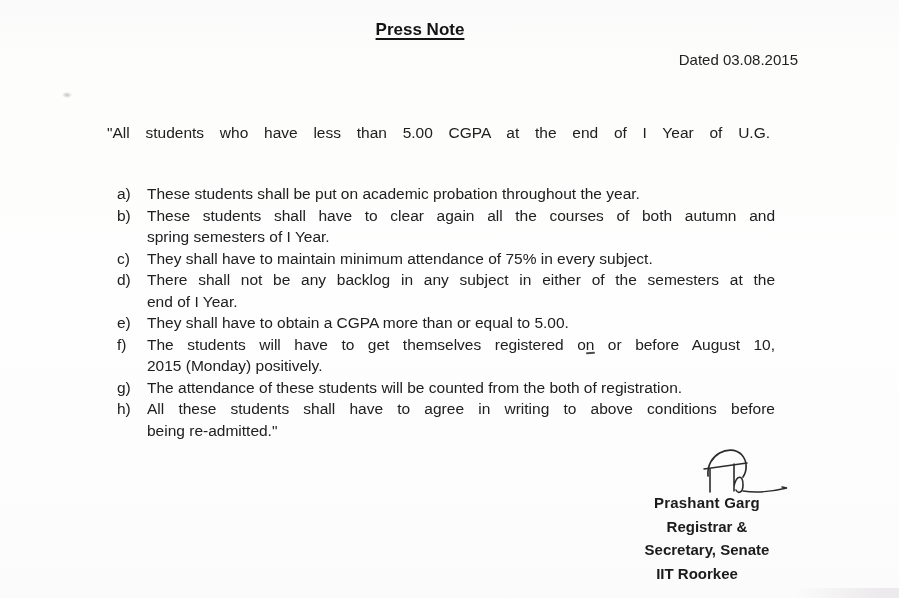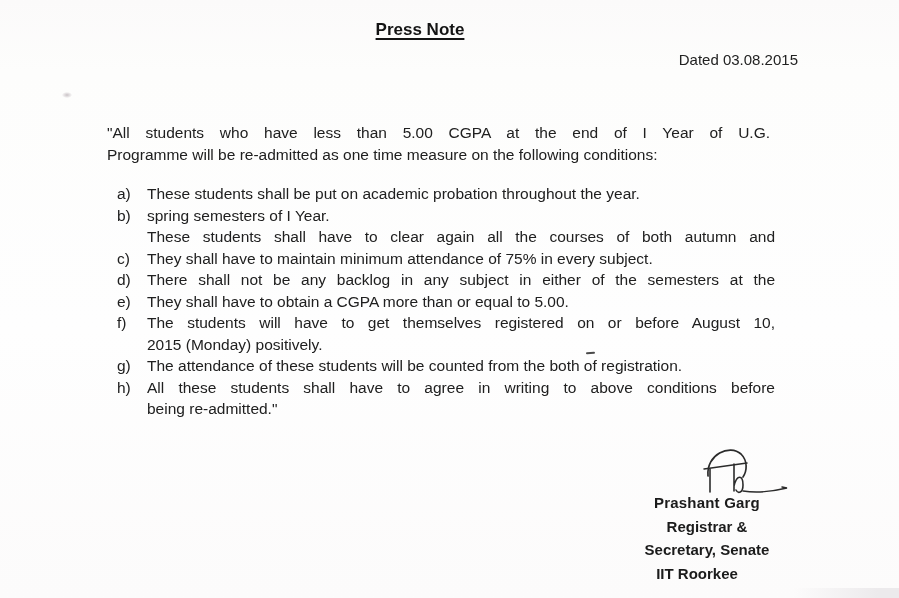--- a/index.html
+++ b/index.html
@@ -76,51 +76,51 @@
 <div class="page">
 
   <div class="title-wrap">
     <span class="title">Press Note</span>
   </div>
 
   <div class="dateline">Dated 03.08.2015</div>
 
   <div class="intro">
     <span class="line stretch">"All students who have less than 5.00 CGPA at the end of I Year of U.G.</span>
-    <span class="line">Programme will be re-admitted as one time measure on the following conditions:</span>
   </div>
 
   <div class="cond-list">
 
     <div class="cond-item">
       <div class="cond-label">a)</div>
       <div class="cond-text">
         <span class="line">These students shall be put on academic probation throughout the year.</span>
       </div>
     </div>
 
     <div class="cond-item">
       <div class="cond-label">b)</div>
       <div class="cond-text">
+        <span class="line stretch">These students shall have to clear again all the courses of both autumn and</span>
         <span class="line">spring semesters of I Year.</span>
-        <span class="line stretch">These students shall have to clear again all the courses of both autumn and</span>
       </div>
     </div>
 
     <div class="cond-item">
       <div class="cond-label">c)</div>
       <div class="cond-text">
         <span class="line">They shall have to maintain minimum attendance of 75% in every subject.</span>
       </div>
     </div>
 
     <div class="cond-item">
       <div class="cond-label">d)</div>
       <div class="cond-text">
         <span class="line stretch">There shall not be any backlog in any subject in either of the semesters at the</span>
+        <span class="line">end of I Year.</span>
       </div>
     </div>
 
     <div class="cond-item">
       <div class="cond-label">e)</div>
       <div class="cond-text">
         <span class="line">They shall have to obtain a CGPA more than or equal to 5.00.</span>
       </div>
     </div>
 

